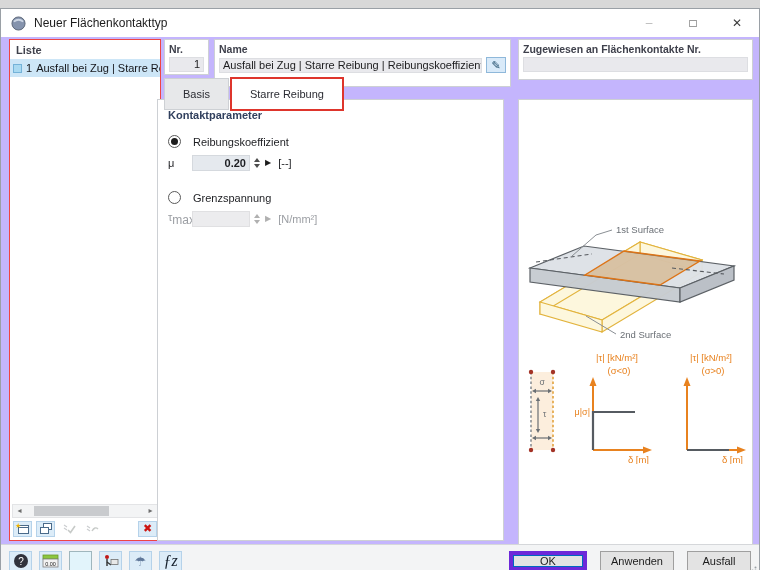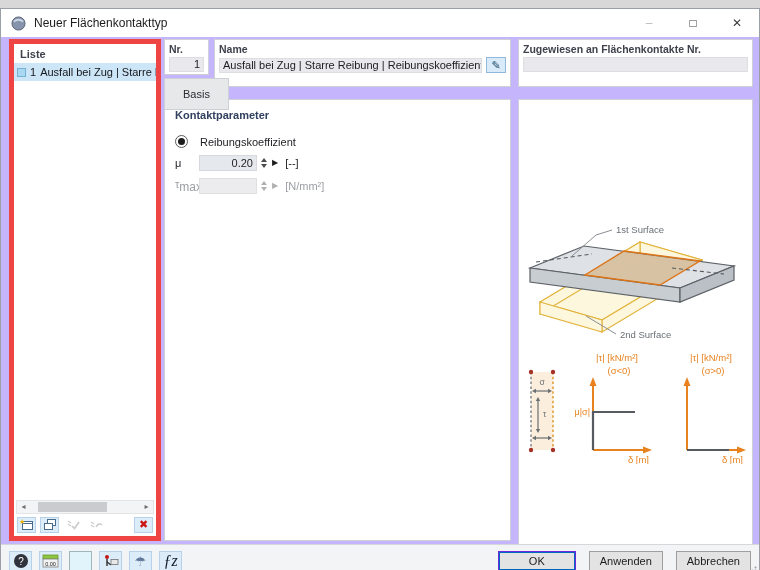--- a/index.html
+++ b/index.html
@@ -12,21 +12,21 @@
   .titlebar { height:28px; background:#ffffff; display:flex; align-items:center; }
   .app-icon { width:15px; height:15px; margin-left:10px; }
   .title { margin-left:8px; font-size:12px; color:#1c1c1c; }
   .win-controls { margin-left:auto; display:flex; height:28px; }
   .win-btn { width:44px; height:28px; display:flex; align-items:center; justify-content:center;
              font-size:12px; color:#3c3c3c; }
   .win-btn.min { color:#b9b9b9; }
 
   
   .left-panel { position:absolute; left:8px; top:30px; width:152px; height:502px;
-                background:#fff; border:5px solid #ef4444; }
+                background:#fff; border:1px solid #ef4444; }
   .panel-label { font-size:11px; font-weight:600; color:#3f414c; padding:4px 6px 3px; }
   .list-item { height:18px; background:#cde6f7; display:flex; align-items:center; gap:4px;
                padding:0 3px; font-size:11px; color:#15161a; white-space:nowrap; overflow:hidden; }
   .swatch { width:9px; height:9px; background:#a9d9f1; border:1px solid #74b2d8; flex:none; }
   .hscroll { position:absolute; left:2px; right:2px; bottom:22px; height:14px;
              background:#f3f4f5; border:1px solid #e3e4e6; display:flex; align-items:center; }
   .hs-arrow { width:13px; text-align:center; font-size:8px; color:#6d6d6d; line-height:12px; }
   .hs-track { flex:1; height:10px; position:relative; }
   .hs-thumb { position:absolute; left:7%; width:63%; top:0; height:10px; background:#c9cbce; }
   .list-toolbar { position:absolute; left:3px; right:3px; bottom:3px; height:17px;
@@ -41,40 +41,40 @@
   .hbox .lbl { font-size:10.5px; font-weight:600; color:#3f414c; }
   .field { margin-top:2px; height:15px; background:#e9e9ed; border:1px solid #dddee2;
            font-size:11px; color:#1c1c1e; line-height:13px; padding:0 3px; }
   #nr-box { left:163px; width:45px; height:36px; }
   #nr-box .field { text-align:right; }
   #name-box { left:213px; width:297px; height:48px; }
   .name-row { display:flex; align-items:center; margin-top:2px; }
   .name-row .field { flex:1; margin-top:0; white-space:nowrap; overflow:hidden; }
   .edit-btn { width:20px; height:16px; margin-left:4px; background:#d9eaf9; border:1px solid #8fb8da;
               font-size:11px; color:#23506e; display:flex; align-items:center; justify-content:center; }
-  #assigned-box { left:517px; width:235px; height:48px; }
+  #assigned-box { left:517px; width:235px; height:41px; }
 
   
   .tabs { position:absolute; left:163px; top:69px; display:flex; gap:2px; z-index:4; }
   .tab { height:32px; padding:0 18px; font-size:11px; color:#2b2c33; background:#e7e8ea;
          border:1px solid #cdd0d4; display:flex; align-items:center; }
   .tab.active { background:#fff; border-bottom-color:#fff; outline:2px solid #de352c; outline-offset:-1px; }
 
   
-  .content-panel { position:absolute; left:163px; top:90px; width:347px; height:442px;
+  .content-panel { position:absolute; left:156px; top:90px; width:347px; height:442px;
                    background:#fff; border:1px solid #cdd0d4; }
   .section-title { margin:9px 10px 0; font-size:11px; font-weight:700; color:#31405e; }
   .radio-row { display:flex; align-items:center; gap:12px; margin:14px 10px 0; font-size:11px; color:#1d1e22; }
   .radio { width:13px; height:13px; border:1px solid #595959; border-radius:50%; background:#fff; position:relative; flex:none; }
   .radio.checked::after { content:""; position:absolute; left:2px; top:2px; right:2px; bottom:2px;
                           background:#1c1c1c; border-radius:50%; }
   .field-row { display:flex; align-items:center; margin:7px 10px 0; font-size:11px; color:#1d1e22; }
   .sym { width:24px; }
   .num-field { width:58px; height:16px; background:#e5e9ee; border:1px solid #d5d9de;
-               font-size:11px; text-align:right; line-height:14px; padding:0 3px; }
+               font-size:11px; text-align:right; line-height:14px; padding:0 3px;font-weight:bold; }
   .spin { width:9px; height:16px; display:flex; flex-direction:column; align-items:center;
           justify-content:center; gap:2px; margin-left:2px; }
   .spin .up { width:0; height:0; border-left:3px solid transparent; border-right:3px solid transparent;
               border-bottom:4px solid #4c4c4c; }
   .spin .dn { width:0; height:0; border-left:3px solid transparent; border-right:3px solid transparent;
               border-top:4px solid #4c4c4c; }
   .next-btn { font-size:8px; color:#1c1c1c; margin-left:4px; line-height:16px; }
   .unit { margin-left:7px; }
   .dis { color:#9b9ea3 !important; }
   .dis .num-field { background:#ececee; border-color:#e0e0e2; }
@@ -95,21 +95,21 @@
   .ft-icons { display:flex; gap:7px; align-items:center; }
   .ft-btn { width:23px; height:21px; background:#dcecf8; border:1px solid #b5d2ea;
             display:flex; align-items:center; justify-content:center; }
   .ft-btn.box { background:#e2f4fb; border-color:#9fb6bd; }
   .umb { font-size:13px; color:#60789a; line-height:1; }
   .fx { font-family:"Liberation Serif","DejaVu Serif",serif; font-style:italic; font-size:16px; color:#16202c; }
   .ft-spacer { flex:1; }
   .btn { height:20px; min-width:64px; background:#e3e3e3; border:1px solid #9f9f9f;
          font-size:11px; color:#1c1c1c; display:flex; align-items:center; justify-content:center;
          margin-left:13px; padding:0 10px; }
-  .btn.ok { min-width:78px; border:1px solid #6d28d9; box-shadow:inset 0 0 0 1px #0067c0; }
+  .btn.ok { min-width:78px; border:4px solid #6d28d9; box-shadow:inset 0 0 0 1px #0067c0; }
   .grip { position:absolute; right:2px; bottom:2px; }
 </style>
 </head>
 <body>
 
 <div class="window">
 
   <div class="titlebar">
     <svg class="app-icon" viewBox="0 0 16 16">
       <circle cx="8" cy="8" r="7" fill="#8593ad" stroke="#5a6476" stroke-width="1"></circle>
@@ -180,40 +180,45 @@
       </div>
     </div>
   </div>
   <div class="hbox" id="assigned-box">
     <div class="lbl">Zugewiesen an Flächenkontakte Nr.</div>
     <div class="field"></div>
   </div>
 
   <div class="tabs">
     <div class="tab">Basis</div>
+    <div class="tab active">Starre Reibung</div>
   </div>
 
   <div class="content-panel">
     <div class="section-title">Kontaktparameter</div>
 
     <div class="radio-row">
       <span class="radio checked"></span>
       <span>Reibungskoeffizient</span>
     </div>
     <div class="field-row">
       <span class="sym">μ</span>
       <span class="num-field">0.20</span>
       <span class="spin">
           <i class="up"></i>
           <i class="dn"></i>
         </span>
       <span class="next-btn">▶</span>
       <span class="unit">[--]</span>
     </div>
 
+    <div class="radio-row" style="margin-top:20px">
+      <span class="radio"></span>
+      <span>Grenzspannung</span>
+    </div>
     <div class="field-row dis">
       <span class="sym"><span>τ</span><sub>max</sub></span>
       <span class="num-field"></span>
       <span class="spin">
           <i class="up"></i>
           <i class="dn"></i>
         </span>
       <span class="next-btn">▶</span>
       <span class="unit">[N/mm²]</span>
     </div>
@@ -329,21 +334,21 @@
       <div class="ft-btn">
         <span class="umb">☂</span>
       </div>
       <div class="ft-btn">
         <span class="fx">ƒz</span>
       </div>
     </div>
     <div class="ft-spacer"></div>
     <div class="btn ok">OK</div>
     <div class="btn">Anwenden</div>
-    <div class="btn">Abbrechen</div>
+    <div class="btn">Ausfall</div>
     <svg class="grip" width="9" height="9">
       <circle cx="7.5" cy="1.5" r="1" fill="#9aa0a6"></circle>
       <circle cx="7.5" cy="4.5" r="1" fill="#9aa0a6"></circle>
       <circle cx="4.5" cy="4.5" r="1" fill="#9aa0a6"></circle>
       <circle cx="7.5" cy="7.5" r="1" fill="#9aa0a6"></circle>
       <circle cx="4.5" cy="7.5" r="1" fill="#9aa0a6"></circle>
       <circle cx="1.5" cy="7.5" r="1" fill="#9aa0a6"></circle>
     </svg>
   </div>
 

